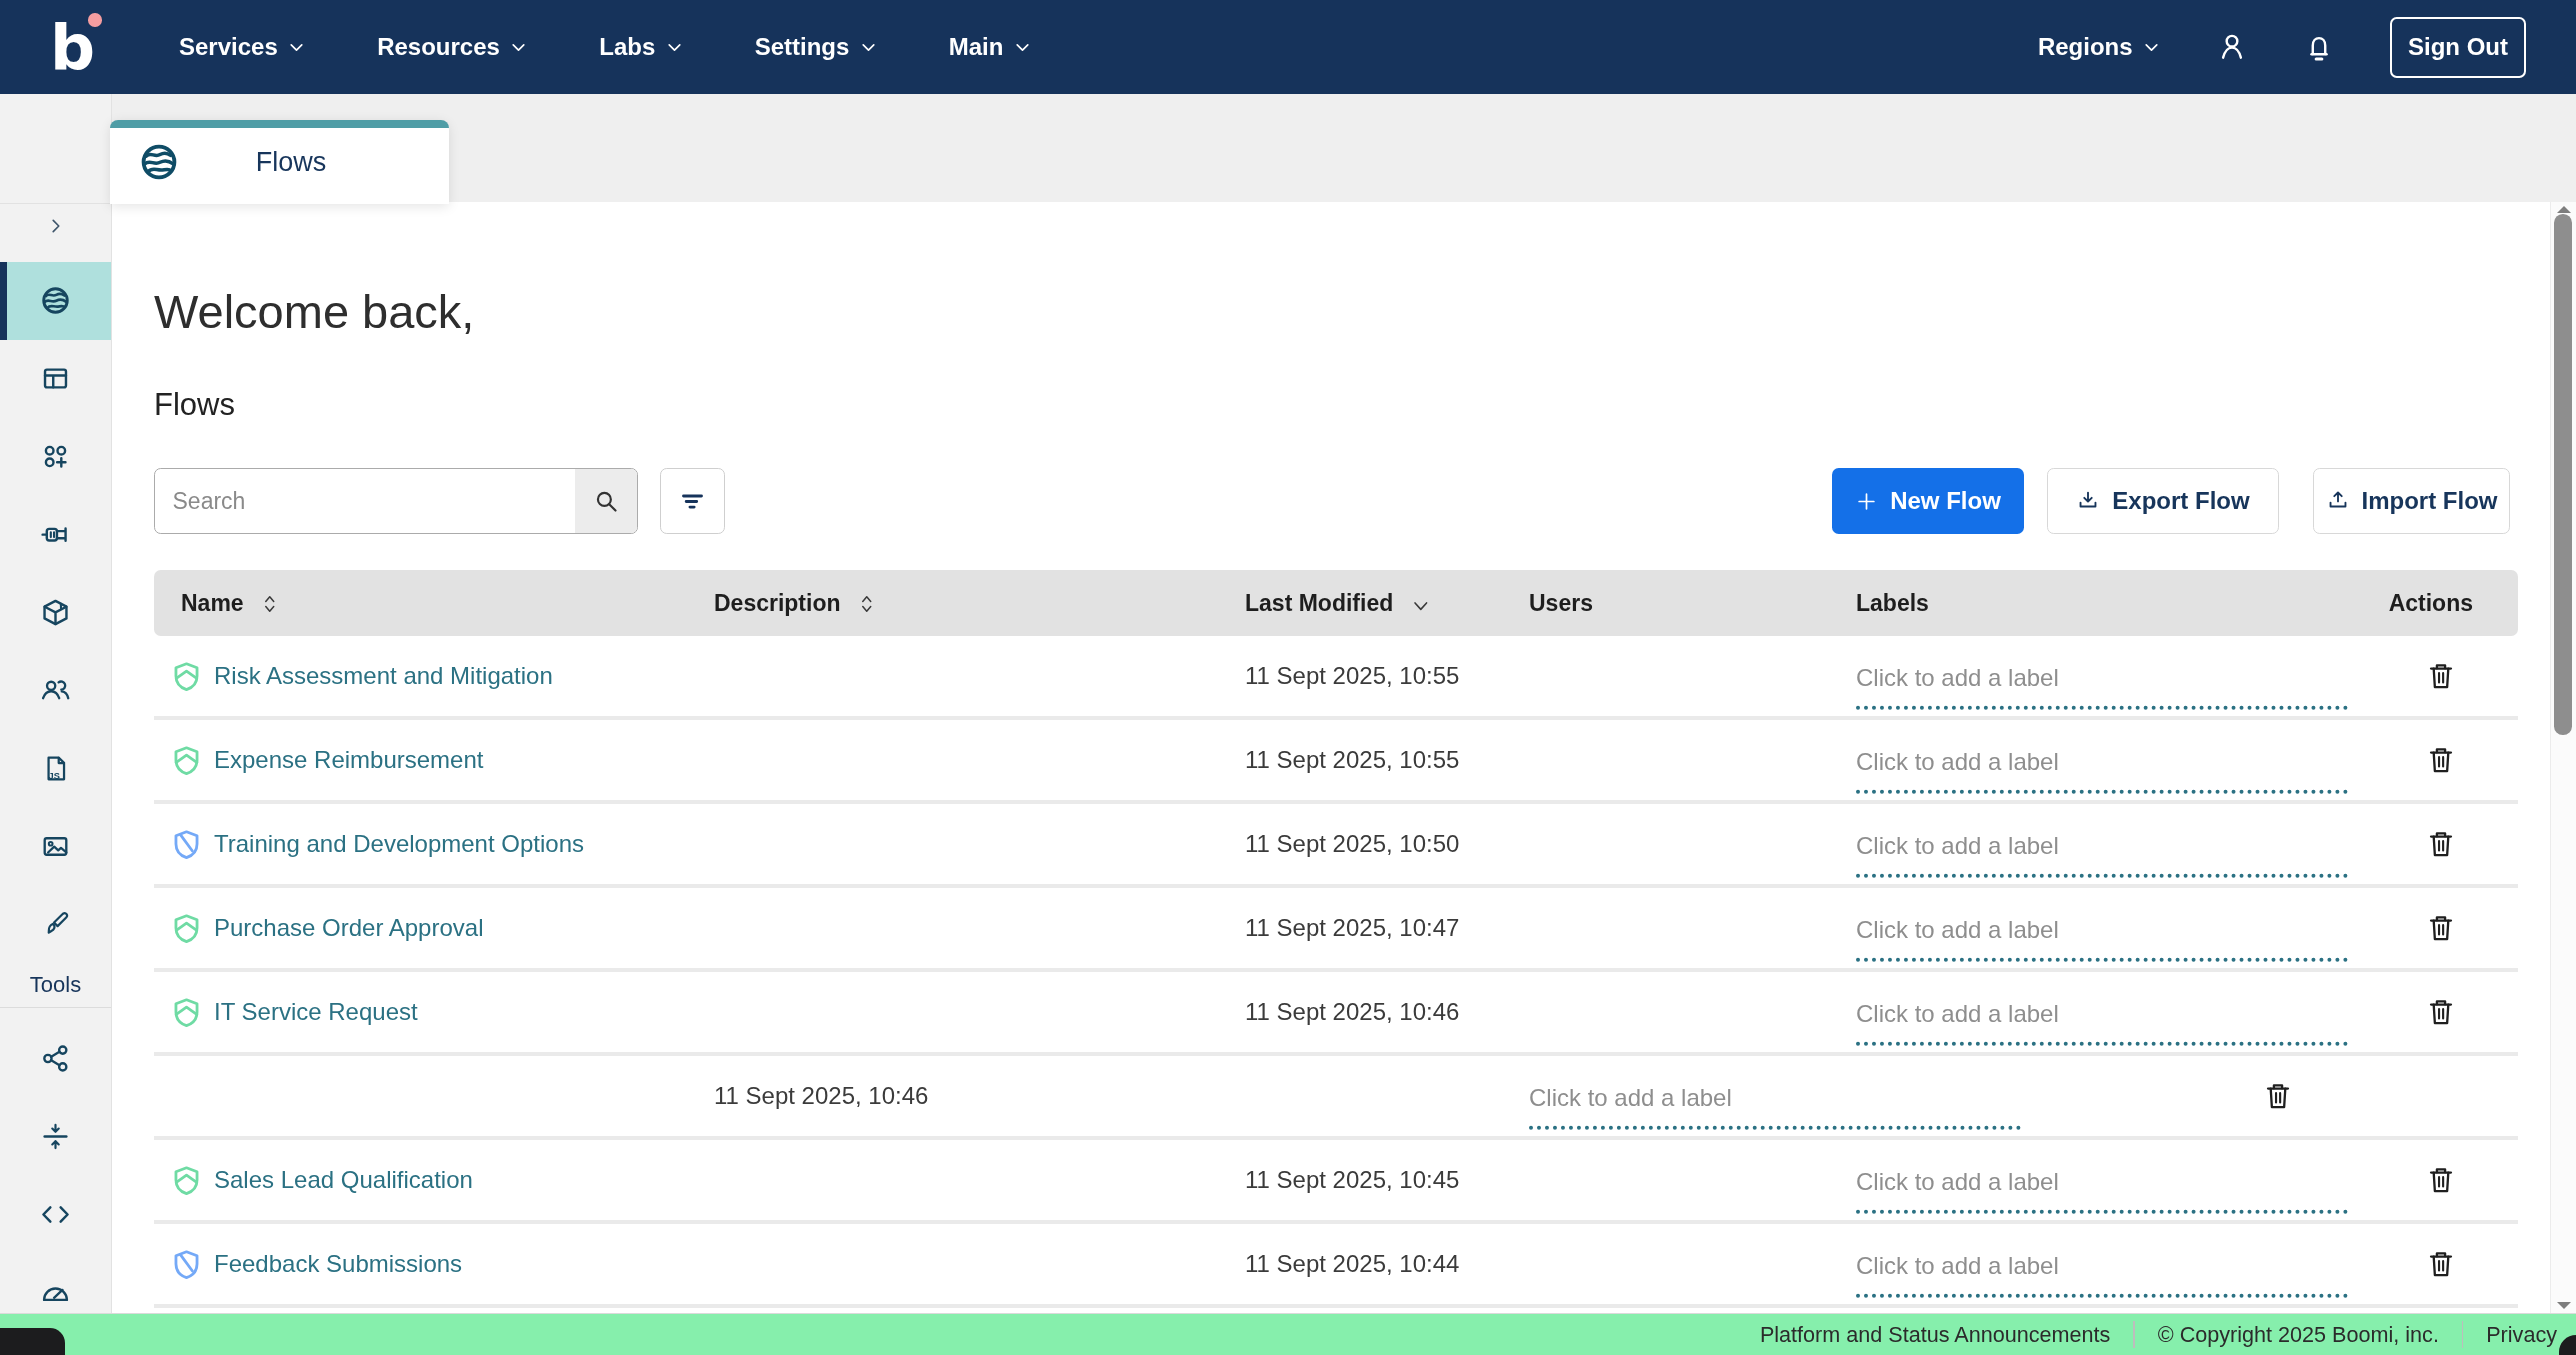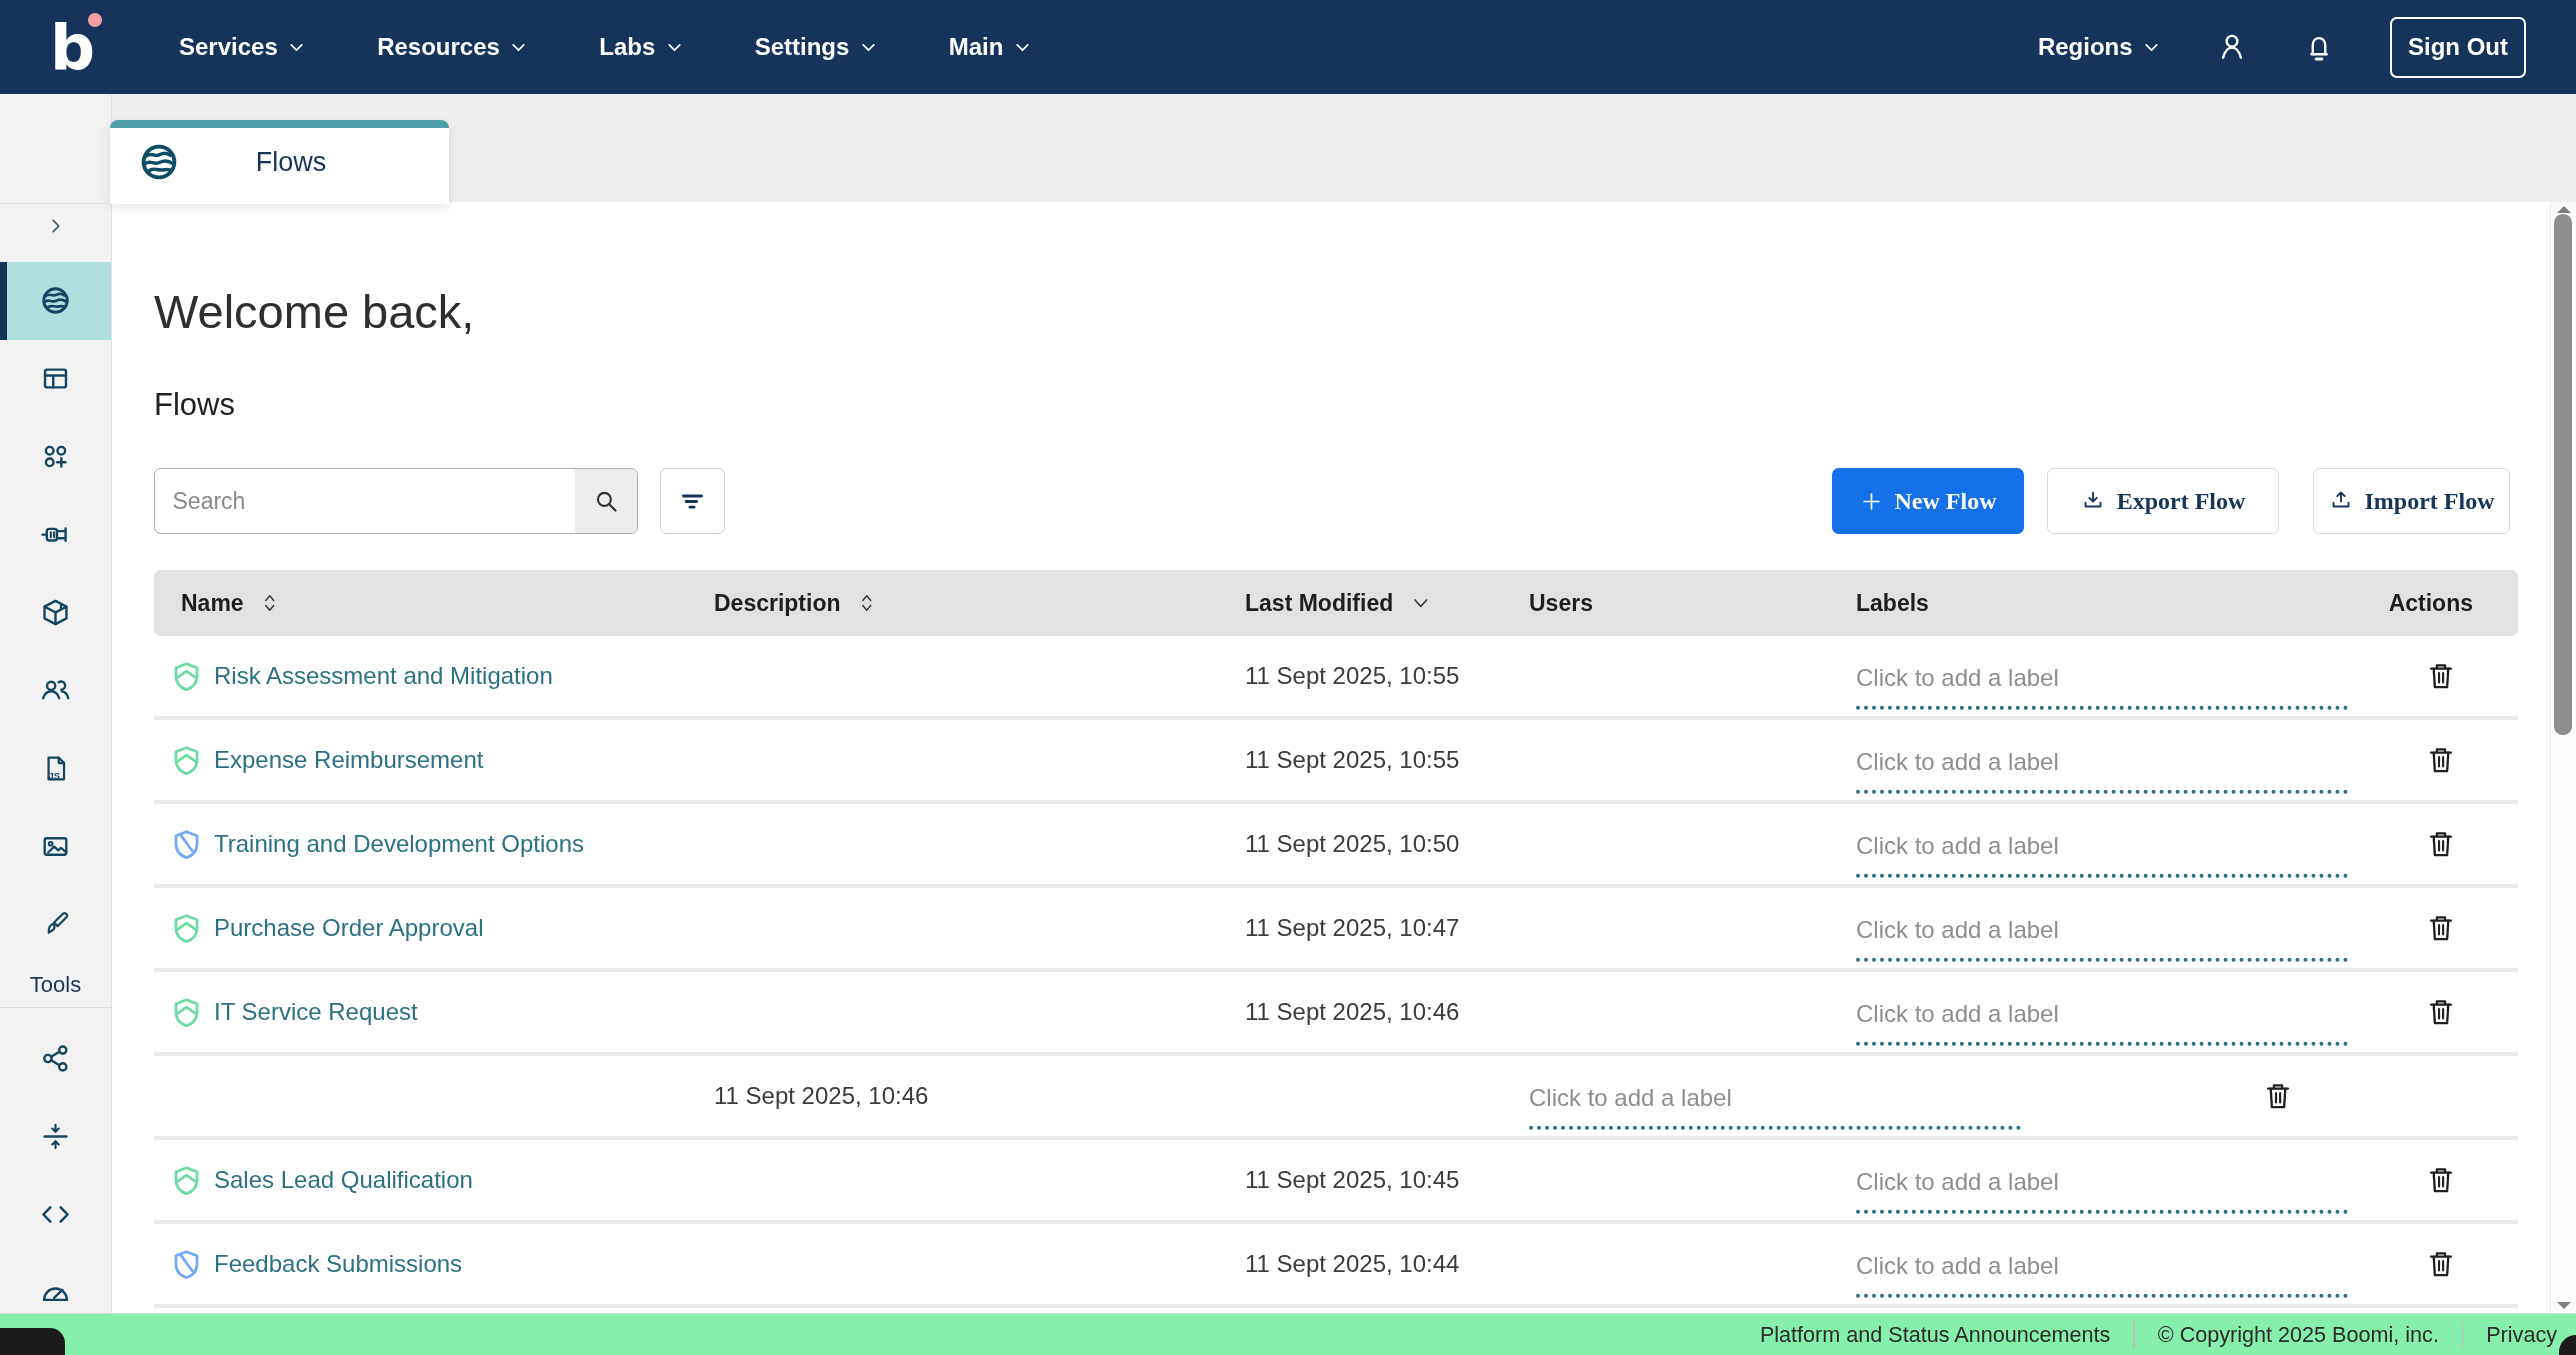--- a/index.html
+++ b/index.html
@@ -54,32 +54,32 @@
   .search{position:absolute;left:42px;top:266px;width:484px;height:66px;border:1.3px solid #ABABAB;border-radius:6.7px;background:#fff;display:flex;overflow:hidden}
   .search input{flex:1;border:0;outline:0;font-size:23px;padding:0 17.5px;color:#333;font-family:inherit;background:transparent}
   .search input::placeholder{color:#8A8A8A}
   .search-btn{width:62px;background:#ECECEC;border:0;display:flex;align-items:center;justify-content:center;color:#333;cursor:pointer}
   .ic40 svg{width:27px;height:27px}
   .ic36 svg{width:24px;height:24px}
   .ic34 svg{width:23px;height:23px}
   .ic48 svg{width:32px;height:32px}
   .filter-btn{position:absolute;left:548px;top:266px;width:65px;height:66px;background:#fff;border:1.3px solid #CFCFCF;border-radius:6.7px;display:flex;align-items:center;justify-content:center;color:var(--navy);cursor:pointer}
 
-  .btn{position:absolute;top:266px;display:flex;align-items:center;justify-content:center;gap:12px;font-size:24px;font-weight:700;font-family:Liberation Serif, serif;border-radius:6.7px;height:66px;cursor:pointer;white-space:nowrap}
+  .btn{position:absolute;top:266px;display:flex;align-items:center;justify-content:center;gap:12px;font-size:24px;font-weight:700;font-family:Liberation Sans, sans-serif;border-radius:6.7px;height:66px;cursor:pointer;white-space:nowrap}
   .btn-primary{background:var(--accent);color:#fff;border:0}
   .btn-secondary{background:#fff;color:#17355B;border:1.3px solid #D8D8D8}
   .new-flow{left:1720px;width:192px}
   .export-flow{left:1935px;width:232px}
   .import-flow{left:2201px;width:197px}
 
   
   .table{position:absolute;left:42px;top:368px;right:32px}
   .tgrid{display:grid;grid-template-columns:533px 531px 284px 327px 526px 1fr}
   .thead{height:66px;background:var(--header-grey);border-radius:6.7px;align-items:center;font-size:23px;font-weight:700;color:#1E1E1E}
-  .th{display:flex;align-items:center;gap:17px;padding-left:27px;cursor:pointer}
+  .th{display:flex;align-items:flex-end;gap:17px;padding-left:27px;cursor:pointer}
   .th.actions{justify-content:flex-end;padding-right:45px;padding-left:0}
   .sort-ic svg{width:17.5px;height:26px;color:#3A3A3A}
   .caret-ic svg{width:21.6px;height:21.6px;color:#3A3A3A}
   .trow{height:84px;align-items:center;border-bottom:4px solid #EAEAEA}
   .cell{font-size:24px;color:#3B3B3B}
   .name-cell{display:flex;align-items:center;gap:12px;padding-left:17px}
   .row-icon svg{width:31px;height:31px}
   .shield-check{color:var(--shield-green)}
   .shield-slash{color:var(--shield-blue)}
   .flow-link{font-size:24px;color:var(--link-teal);text-decoration:none;cursor:pointer}

